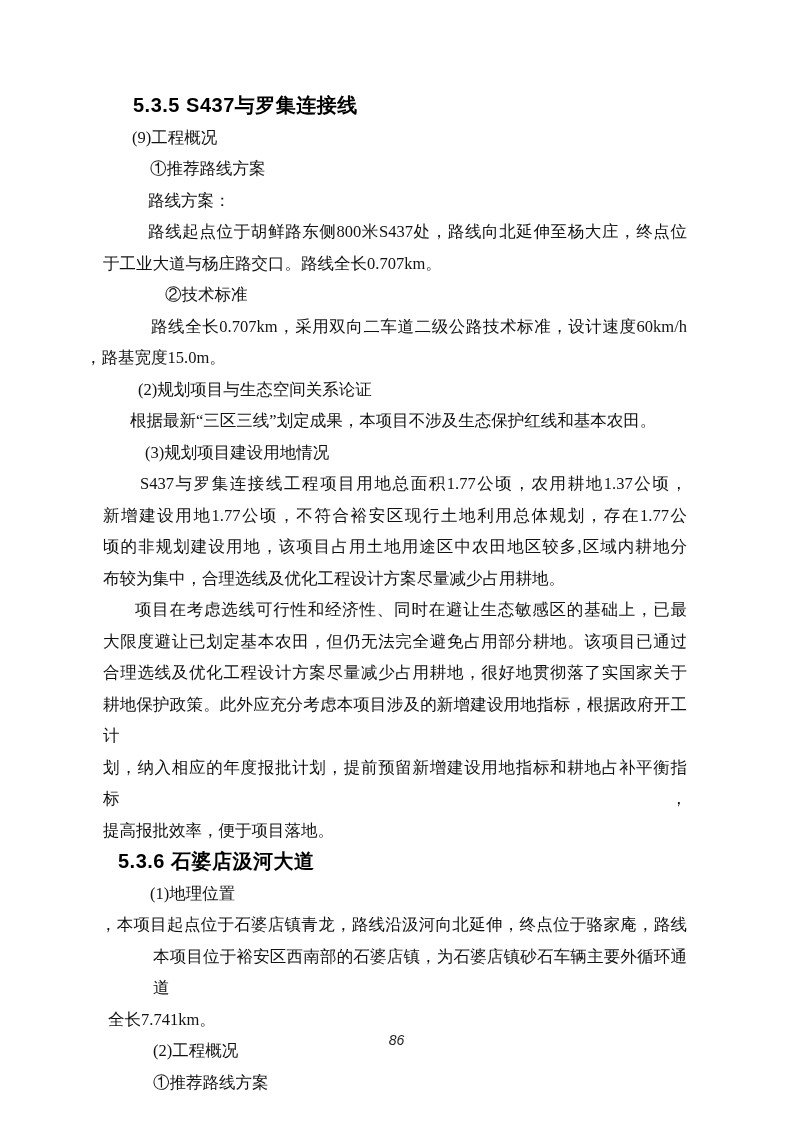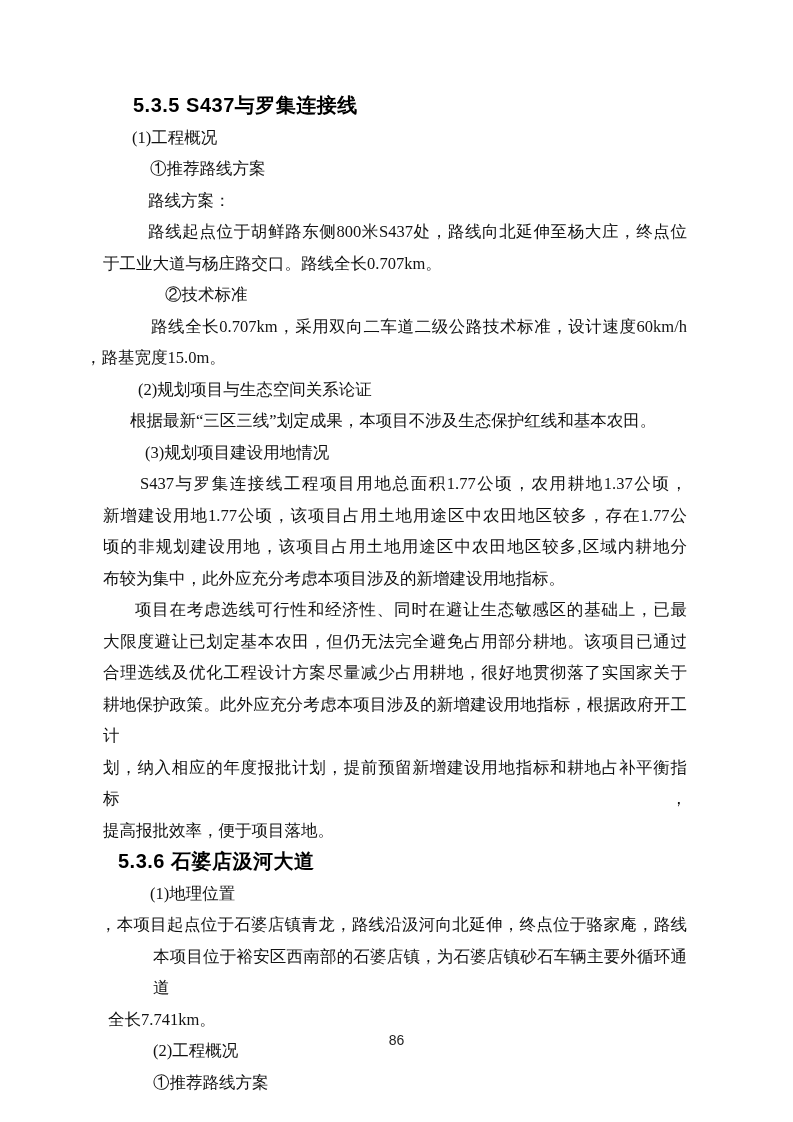--- a/index.html
+++ b/index.html
@@ -41,44 +41,45 @@
   }
   .pagenum {
     position: absolute;
     left: 0;
     right: 0;
     top: 1032px;
     text-align: center;
     font-family: "Liberation Sans", "DejaVu Sans", sans-serif;
     font-size: 14px;
     color: #222222;
+    font-style: italic;
   }
 </style>
 </head>
 <body>
 
 <div class="page">
   <div class="content">
 
     <div class="ln h1" style="margin-left:30px">5.3.5 S437与罗集连接线</div>
-    <div class="ln" style="margin-left:29px">(1)工程概况</div>
+    <div class="ln" style="margin-left:29px">(9)工程概况</div>
     <div class="ln" style="margin-left:47px">①推荐路线方案</div>
     <div class="ln" style="margin-left:45px">路线方案：</div>
     <div class="ln fill" style="margin-left:45px">路线起点位于胡鲜路东侧800米S437处，路线向北延伸至杨大庄，终点位</div>
     <div class="ln">于工业大道与杨庄路交口。路线全长0.707km。</div>
     <div class="ln" style="margin-left:62px">②技术标准</div>
     <div class="ln fill" style="margin-left:48px">路线全长0.707km，采用双向二车道二级公路技术标准，设计速度60km/h</div>
     <div class="ln" style="margin-left:-18px">，路基宽度15.0m。</div>
     <div class="ln" style="margin-left:35px">(2)规划项目与生态空间关系论证</div>
     <div class="ln" style="margin-left:27px">根据最新“三区三线”划定成果，本项目不涉及生态保护红线和基本农田。</div>
     <div class="ln" style="margin-left:42px">(3)规划项目建设用地情况</div>
     <div class="ln fill" style="margin-left:37px">S437与罗集连接线工程项目用地总面积1.77公顷，农用耕地1.37公顷，</div>
-    <div class="ln fill">新增建设用地1.77公顷，该项目占用土地用途区中农田地区较多，存在1.77公</div>
+    <div class="ln fill">新增建设用地1.77公顷，不符合裕安区现行土地利用总体规划，存在1.77公</div>
     <div class="ln fill">顷的非规划建设用地，该项目占用土地用途区中农田地区较多,区域内耕地分</div>
-    <div class="ln">布较为集中，此外应充分考虑本项目涉及的新增建设用地指标。</div>
+    <div class="ln">布较为集中，合理选线及优化工程设计方案尽量减少占用耕地。</div>
     <div class="ln fill" style="margin-left:32px">项目在考虑选线可行性和经济性、同时在避让生态敏感区的基础上，已最</div>
     <div class="ln fill">大限度避让已划定基本农田，但仍无法完全避免占用部分耕地。该项目已通过</div>
     <div class="ln fill">合理选线及优化工程设计方案尽量减少占用耕地，很好地贯彻落了实国家关于</div>
     <div class="ln fill">耕地保护政策。此外应充分考虑本项目涉及的新增建设用地指标，根据政府开工计</div>
     <div class="ln fill">划，纳入相应的年度报批计划，提前预留新增建设用地指标和耕地占补平衡指标，</div>
     <div class="ln">提高报批效率，便于项目落地。</div>
 
     <div class="ln h1" style="margin-left:15px">5.3.6 石婆店汲河大道</div>
     <div class="ln" style="margin-left:47px">(1)地理位置</div>
     <div class="ln fill" style="margin-left:-3px">，本项目起点位于石婆店镇青龙，路线沿汲河向北延伸，终点位于骆家庵，路线</div>

